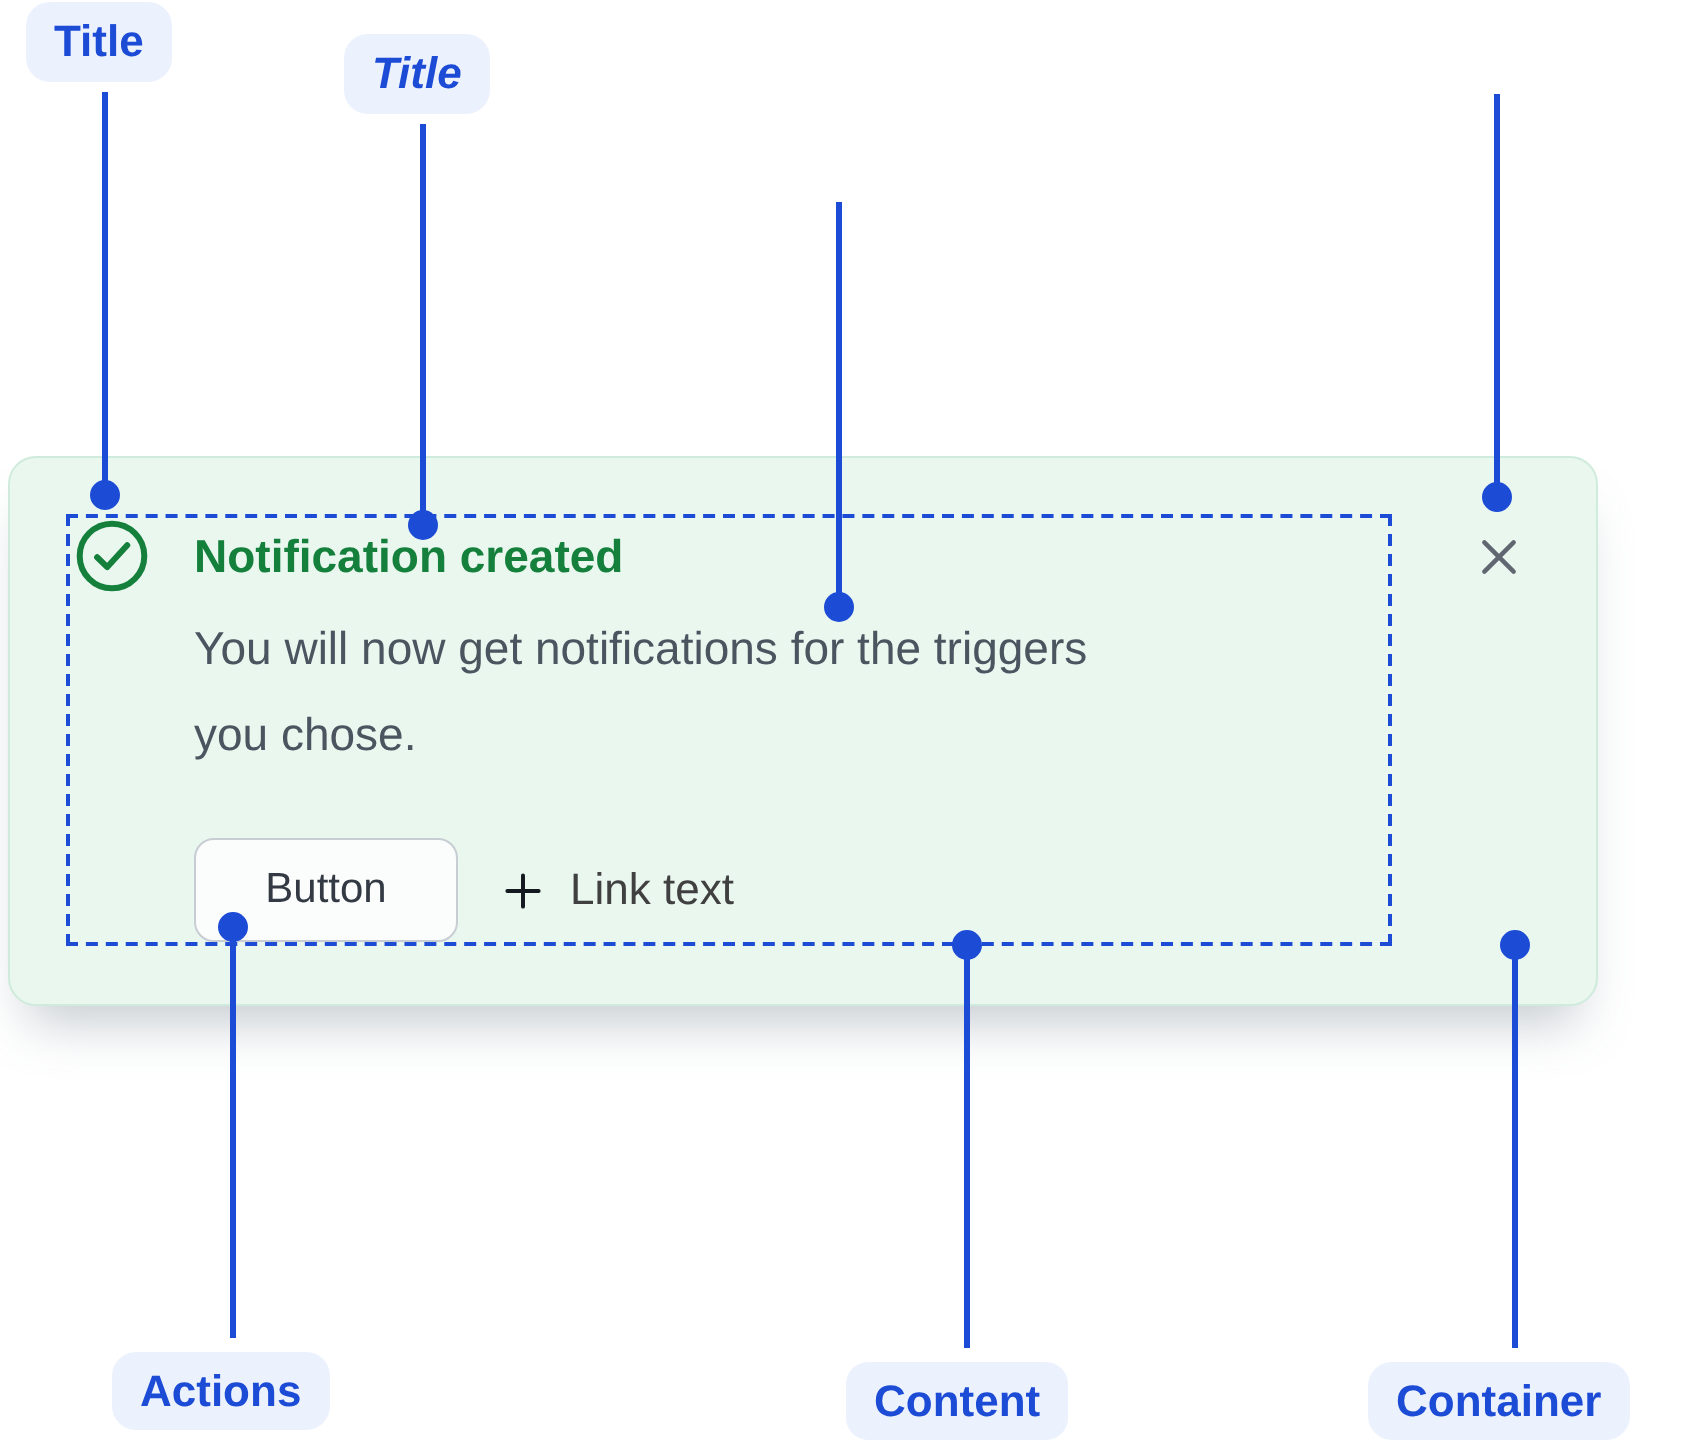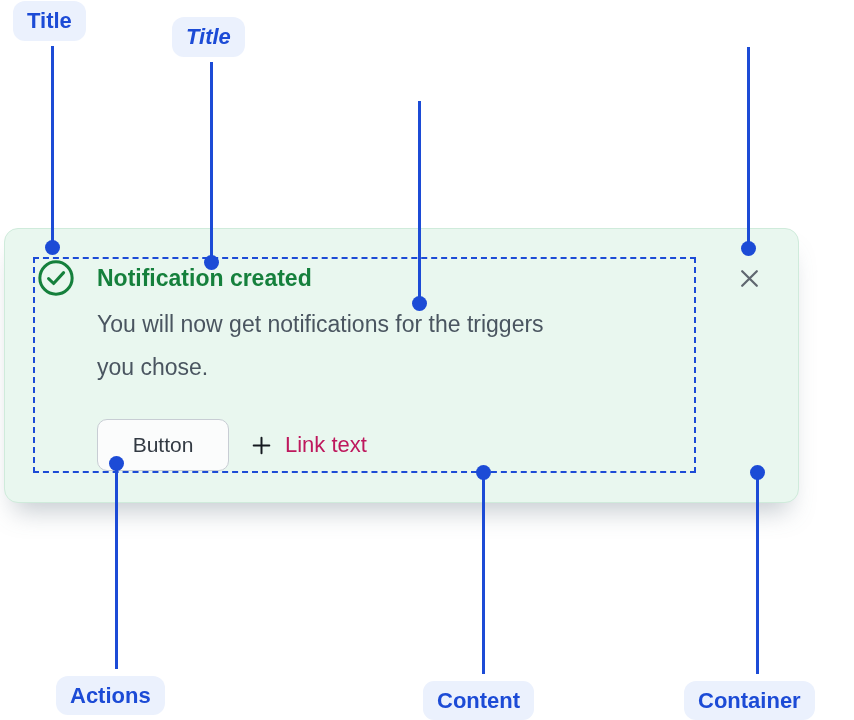--- a/index.html
+++ b/index.html
@@ -45,21 +45,21 @@
     color:var(--body-text);z-index:3;
   }
   .btn{
     position:absolute;left:92px;top:190px;width:132px;height:52px;
     display:flex;align-items:center;justify-content:center;
     background:#FBFCFC;border:1.5px solid #C8CDD4;border-radius:10px;
     font-size:21px;color:#333A43;box-sizing:border-box;z-index:3;cursor:pointer;
   }
   .link-action{
     position:absolute;left:244px;top:190px;height:52px;display:flex;align-items:center;
-    gap:11px;z-index:3;cursor:pointer;color:#be185d;
+    gap:11px;z-index:3;cursor:pointer;color:#404040;
   }
   .link-action .plus{width:25px;height:25px;display:block;}
   .link-label{font-size:22px;font-weight:500;white-space:nowrap;}
   .dismiss-btn{
     position:absolute;left:726px;top:31px;width:37px;height:37px;
     display:flex;align-items:center;justify-content:center;background:transparent;border:none;
     z-index:3;cursor:pointer;padding:0;
   }
   .dismiss-btn svg{width:27px;height:27px;display:block;}
 </style>

